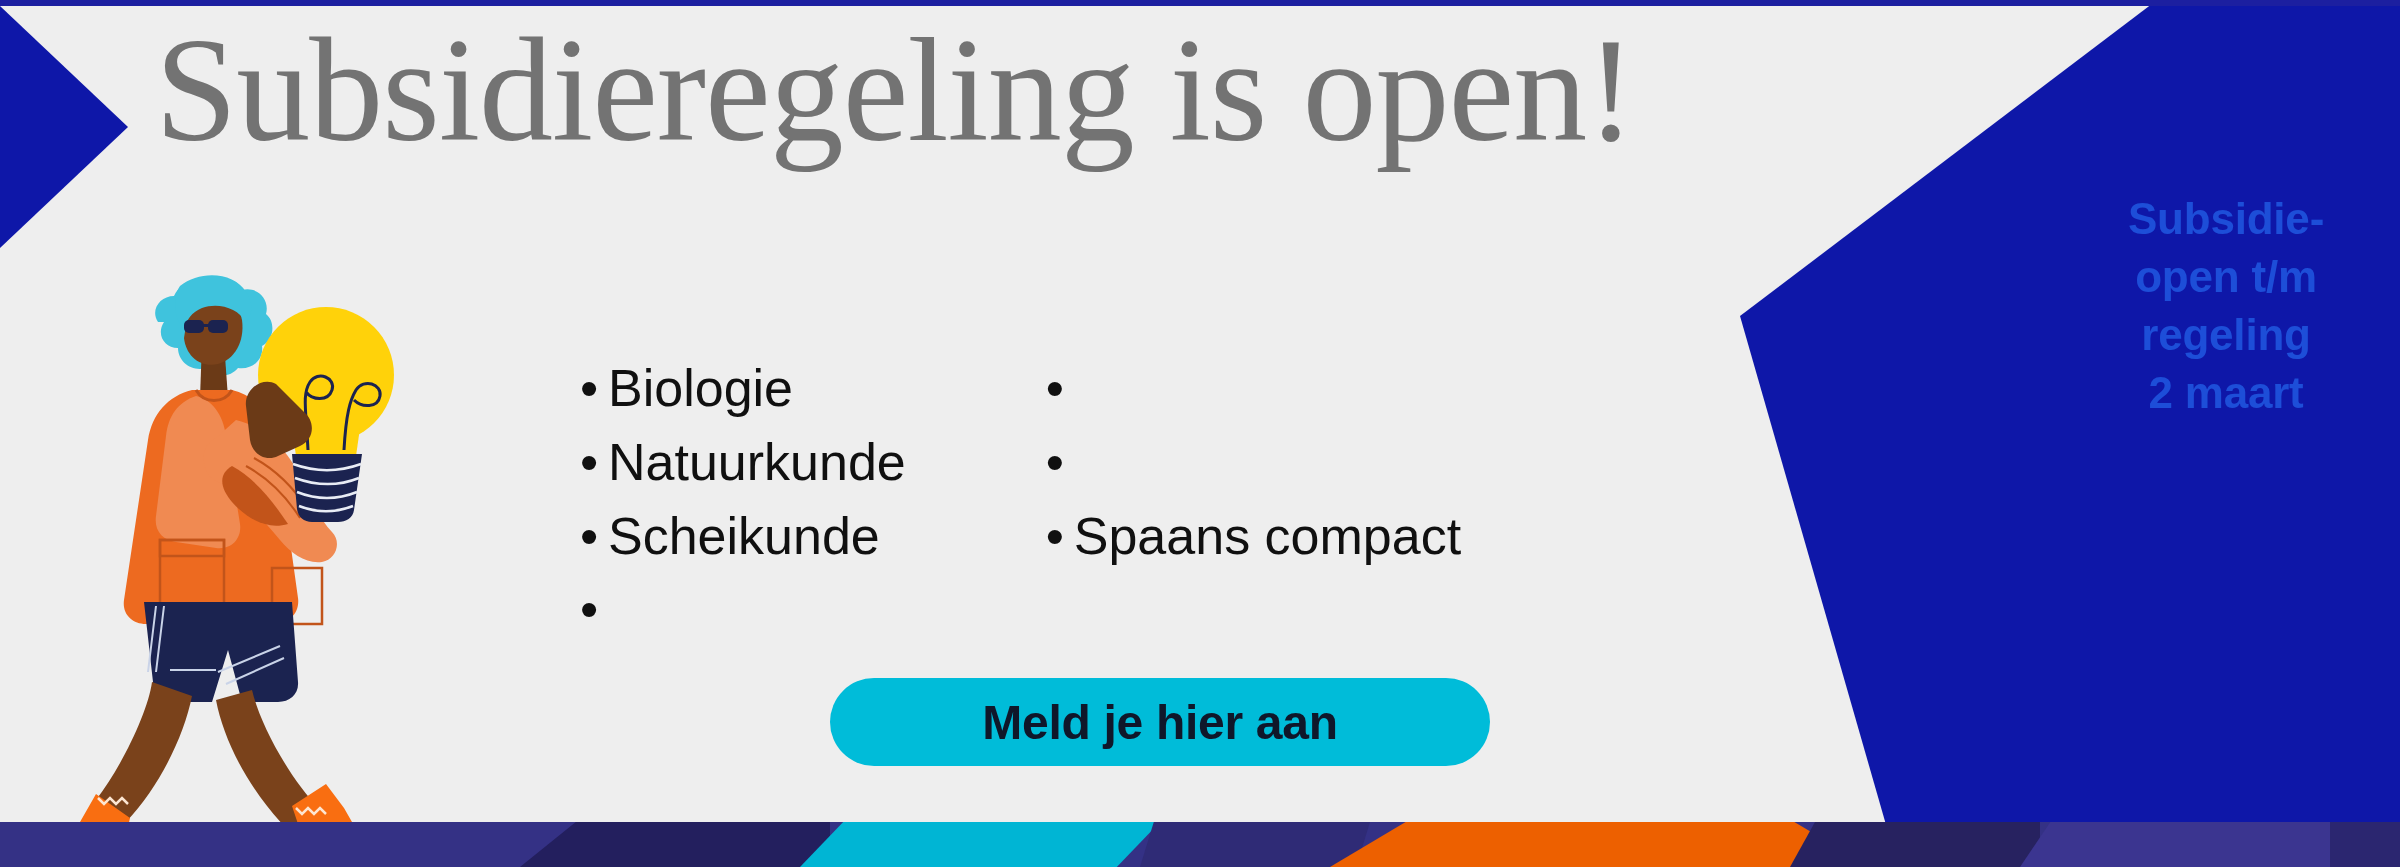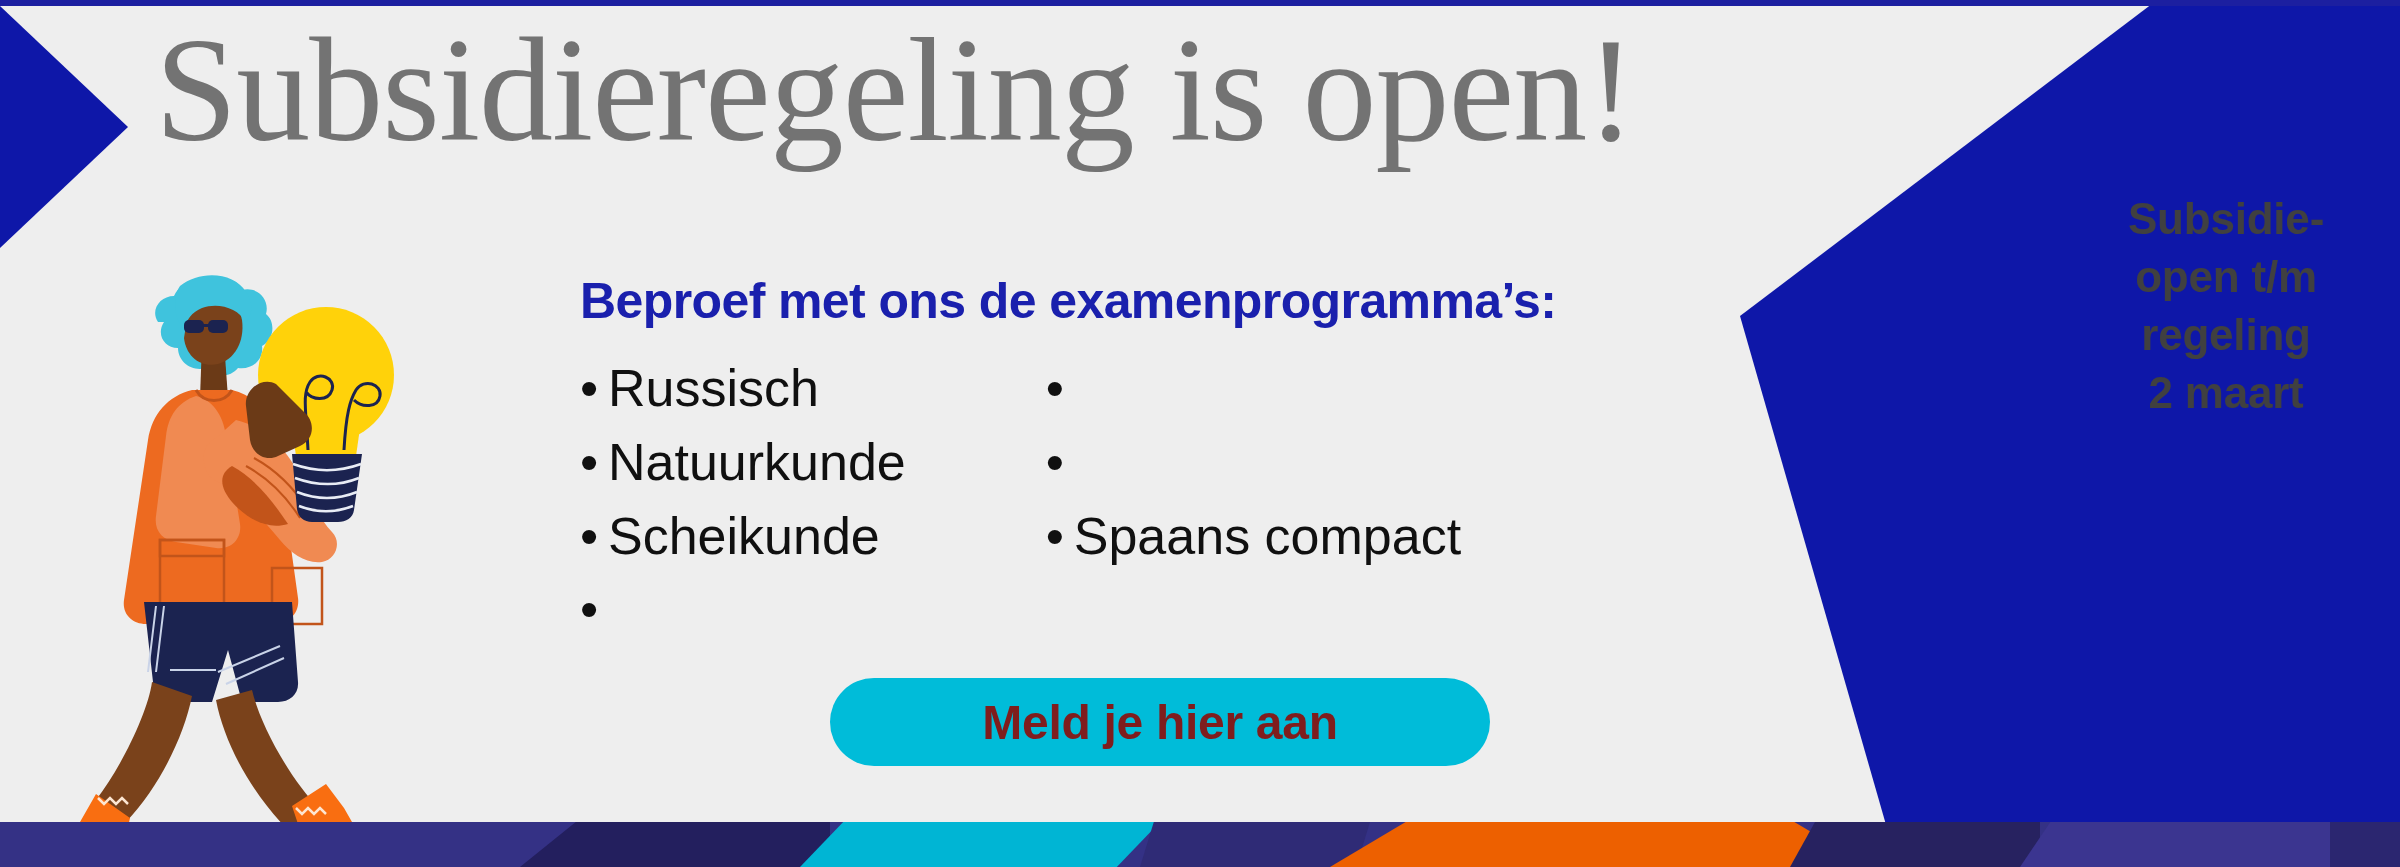--- a/index.html
+++ b/index.html
@@ -50,21 +50,21 @@
     height: 816px;
     background: #0e17a8;
     clip-path: polygon(100% 0%, 100% 100%, 22% 100%, 0% 38%, 62% 0%);
   }
   .badge-text {
     position: absolute;
     right: 24px;
     top: 190px;
     width: 300px;
     text-align: center;
-    color: #404040;
+    color: #1d4ed8;
     font-size: 44px;
     font-weight: 700;
     line-height: 1.32;
     letter-spacing: -0.2px;
   }
   .badge-text span { display: block; }
 
   
   .bottom-strip {
     position: absolute;
@@ -165,21 +165,21 @@
   
   .cta {
     position: absolute;
     left: 830px;
     top: 678px;
     width: 660px;
     height: 88px;
     background: #00bcd9;
     border: none;
     border-radius: 44px;
-    color: #7f1d1d;
+    color: #0f172a;
     font-family: "Liberation Sans", sans-serif;
     font-size: 48px;
     font-weight: 700;
     letter-spacing: -0.3px;
     cursor: pointer;
     padding: 0;
   }
 
   
   .illustration {
@@ -275,27 +275,26 @@
 
       <path d="M56 544 l34 24 l-4 18 l8 12 l-18 32 l-52 -32 l16 -26 z" fill="#f96e11"></path>
       <path d="M252 556 l34 -22 l18 24 l16 28 l-50 30 l-18 -30 l6 -12 z" fill="#f96e11"></path>
       <g fill="none" stroke="#fde6d2" stroke-width="2.5">
         <path d="M58 548 l6 6 l6 -6 l6 6 l6 -6 l6 6"></path>
         <path d="M256 558 l6 6 l6 -6 l6 6 l6 -6 l6 6"></path>
       </g>
     </svg>
   </div>
 
-  <div class="subheading">Beproef met ons de examenprogramma’s:</div>
 
   <div class="lists">
     <ul class="bullet-col">
       <li class="bullet-item">
         <span class="bullet-dot">•</span>
-        <span>Russisch</span>
+        <span>Biologie</span>
       </li>
       <li class="bullet-item">
         <span class="bullet-dot">•</span>
         <span>Natuurkunde</span>
       </li>
       <li class="bullet-item">
         <span class="bullet-dot">•</span>
         <span>Scheikunde</span>
       </li>
       <li class="bullet-item">

